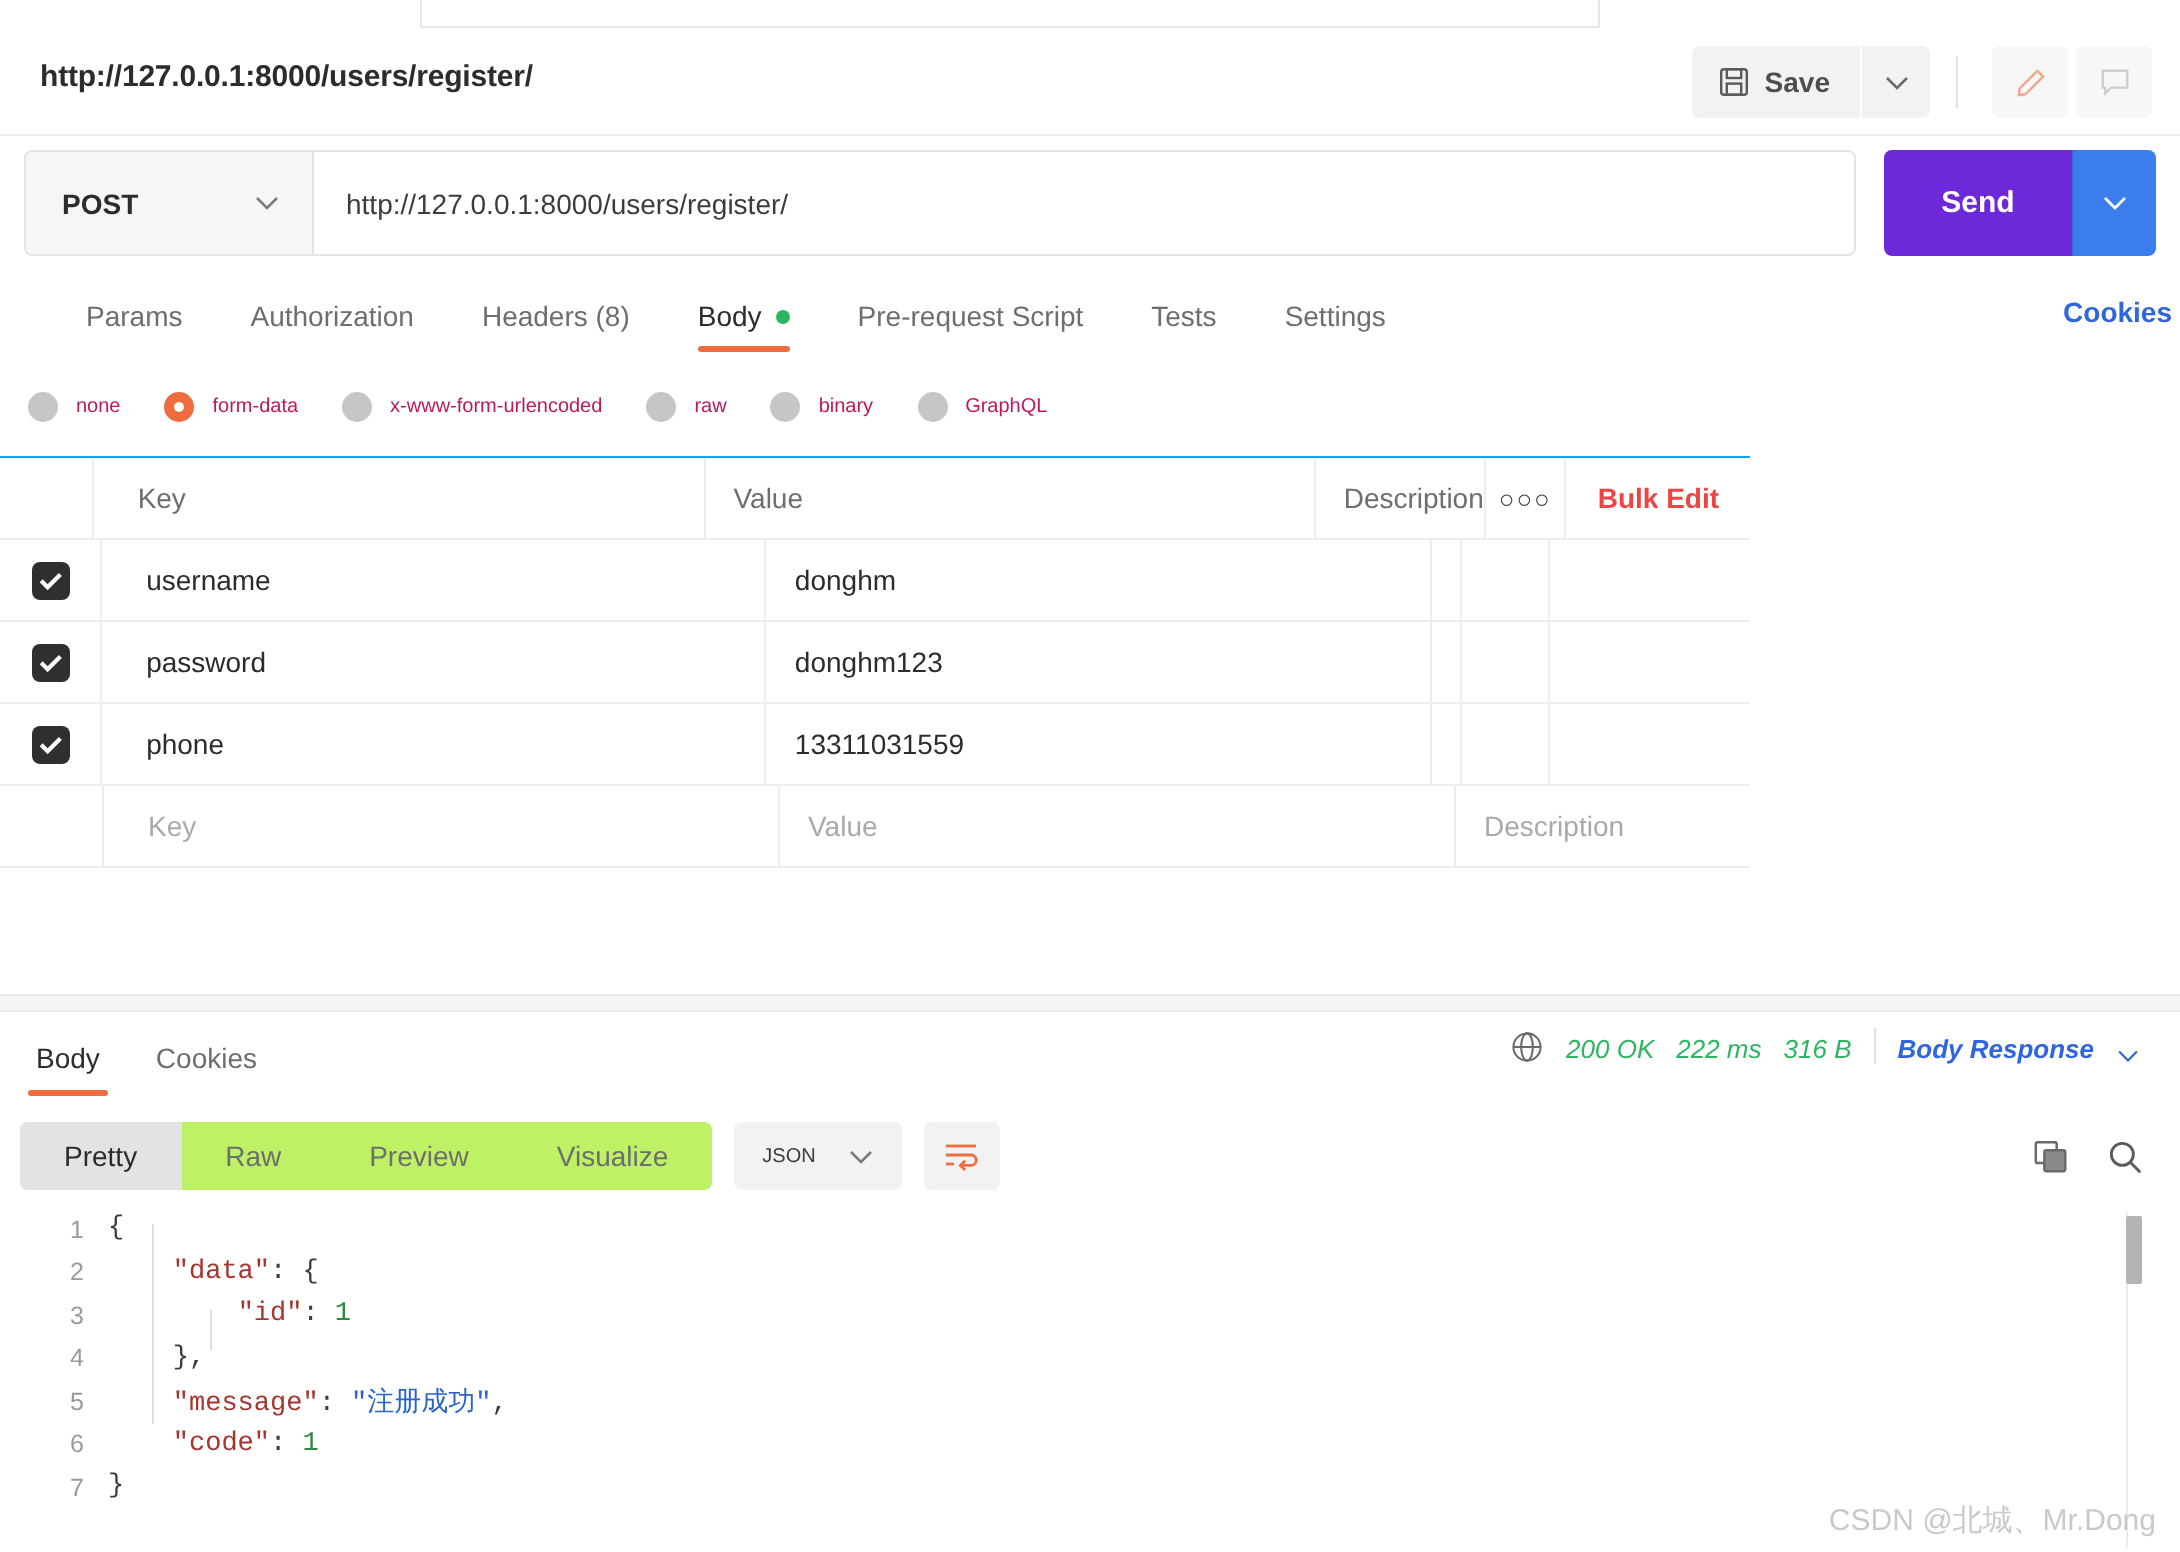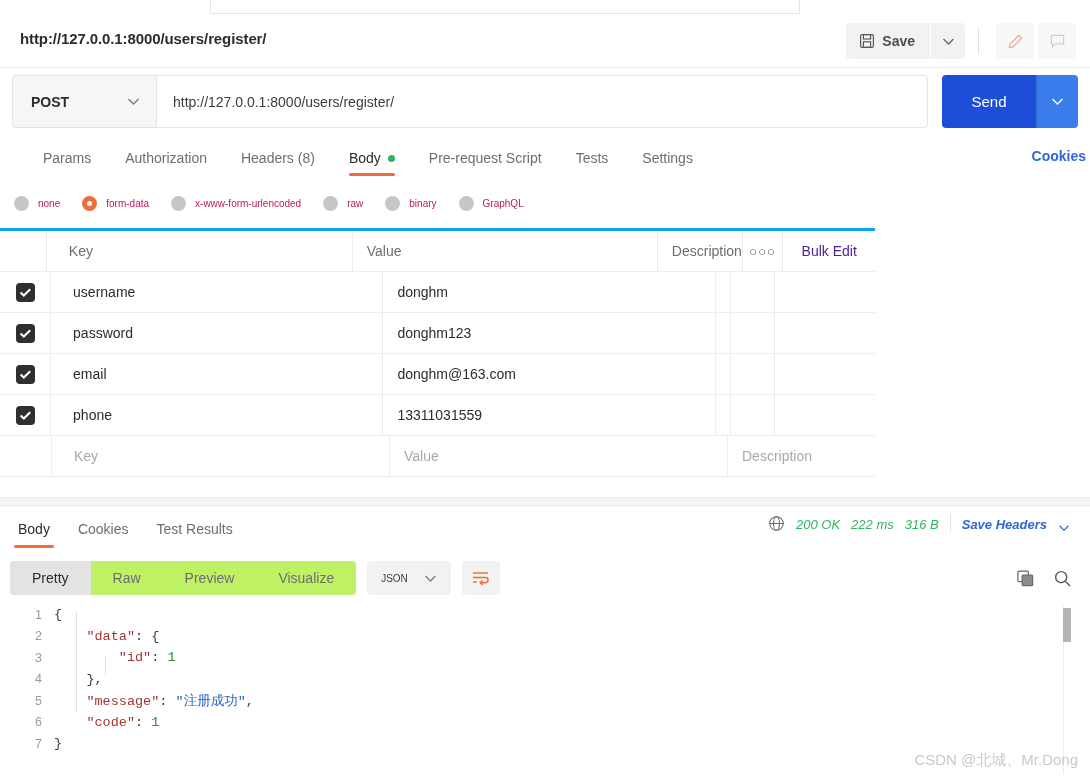--- a/index.html
+++ b/index.html
@@ -70,23 +70,23 @@
   }
   .method-label { font-size: 14px; font-weight: bold; color: #2c2c2c; }
   .url-box {
     flex: 1; background: #ffffff;
     border: 1px solid #e4e4e4; border-radius: 0 4px 4px 0;
     display: flex; align-items: center; padding: 0 16px;
     font-size: 14px; color: #3c3c3c;
   }
   .send-wrap { display: flex; margin-left: 14px; }
   .send-btn {
-    background: #1d4ed8; color: #fff; border: none;
+    background: #6d28d9; color: #fff; border: none;
     border-radius: 4px 0 0 4px; width: 94px;
-    font-size: 15px; font-weight: normal; cursor: pointer;
+    font-size: 15px; font-weight: bold; cursor: pointer;
     font-family: "Liberation Sans", sans-serif;
   }
   .send-caret {
     background: #3b7ded; border: none; border-left: 1px solid #3470d6;
     border-radius: 0 4px 4px 0; width: 42px; cursor: pointer;
     display: flex; align-items: center; justify-content: center;
   }
 
   
   .req-tabs {
@@ -125,21 +125,21 @@
   }
   .radio-dot.sel { background: #ef6c3e; }
   .radio-dot.sel::after {
     content: ""; width: 5px; height: 5px; border-radius: 50%; background: #fff;
   }
   .radio-label { font-size: 10px; color: #be185d; }
 
   
   .tbl {
     position: absolute; top: 228px; left: 0; width: 875px;
-    border-top: 3px solid #0ea5e9;
+    border-top: 1px solid #0ea5e9;
   }
   .trow {
     display: flex; height: 41px; border-bottom: 1px solid #ededed;
     align-items: stretch;
   }
   .trow.head { height: 41px; }
   .c-check {
     width: 52px; border-right: 1px solid #ededed;
     display: flex; align-items: center; justify-content: center;
   }
@@ -156,21 +156,21 @@
   .c-desc {
     flex: 1; display: flex; align-items: center; padding-left: 14px;
     font-size: 14px; color: #2c2c2c; border-right: 1px solid #ededed;
   }
   .c-dots {
     width: 45px; display: flex; align-items: center; justify-content: center;
     border-right: 1px solid #ededed;
   }
   .c-bulk {
     width: 102px; display: flex; align-items: center; justify-content: center;
-    font-size: 14px; font-weight: normal; color: #4c1d95; cursor: pointer;
+    font-size: 14px; font-weight: bold; color: #ef4444; cursor: pointer;
   }
   .trow.head .c-key, .trow.head .c-val, .trow.head .c-desc {
     color: #6e6e6e;
   }
   .trow.empty .c-key, .trow.empty .c-val, .trow.empty .c-desc { color: #a9a9a9; }
   .trow.empty .c-desc, .trow.empty { border-right: none; }
   .trow.empty .c-desc { border-right: none; }
   .cbx {
     width: 19px; height: 19px; border-radius: 4px; background: #2f2f2f;
     display: flex; align-items: center; justify-content: center;
@@ -443,34 +443,20 @@
       <div class="c-bulk"></div>
     </div>
     <div class="trow">
       <div class="c-check">
         <span class="cbx">
           <svg width="13" height="11" viewBox="0 0 13 11" fill="none" stroke="#ffffff" stroke-width="2.1">
             <path d="M1.6 5.4 L4.8 8.6 L11.2 2.2"></path>
           </svg>
         </span>
       </div>
-      <div class="c-key">email</div>
-      <div class="c-val">donghm@163.com</div>
-      <div class="c-desc"></div>
-      <div class="c-dots"></div>
-      <div class="c-bulk"></div>
-    </div>
-    <div class="trow">
-      <div class="c-check">
-        <span class="cbx">
-          <svg width="13" height="11" viewBox="0 0 13 11" fill="none" stroke="#ffffff" stroke-width="2.1">
-            <path d="M1.6 5.4 L4.8 8.6 L11.2 2.2"></path>
-          </svg>
-        </span>
-      </div>
       <div class="c-key">phone</div>
       <div class="c-val">13311031559</div>
       <div class="c-desc"></div>
       <div class="c-dots"></div>
       <div class="c-bulk"></div>
     </div>
     <div class="trow empty">
       <div class="c-check"></div>
       <div class="c-key">Key</div>
       <div class="c-val">Value</div>
@@ -480,40 +466,37 @@
 
 <div class="resp-sep"></div>
 
 <div class="resp-tabs">
   <div class="resp-tabs-inner" id="resp-tabs-inner">
       <div class="rstab active">
         <span>Body</span>
       </div>
       <div class="rstab">
         <span>Cookies</span>
-      </div>
-      <div class="rstab">
-        <span>Test Results</span>
       </div>
     </div>
 </div>
 
 <div class="resp-meta">
   <span>
     <svg width="17" height="17" viewBox="0 0 18 18" fill="none" stroke="#6a6a6a" stroke-width="1.1">
       <circle cx="9" cy="9" r="7.2"></circle>
       <ellipse cx="9" cy="9" rx="3.1" ry="7.2"></ellipse>
       <path d="M2 9 H16"></path>
     </svg>
   </span>
   <span class="meta-ok">200 OK</span>
   <span class="meta-ok">222 ms</span>
   <span class="meta-ok">316 B</span>
   <span class="meta-sep"></span>
-  <span class="save-resp">Save Headers</span>
+  <span class="save-resp">Body Response</span>
   <span>
     <svg width="12" height="8" viewBox="0 0 13 9" fill="none" stroke="#2f66de" stroke-width="1.3">
       <path d="M1.5 2 L6.5 7 L11.5 2"></path>
     </svg>
   </span>
 </div>
 
 <div class="view-bar">
   <div class="seg" id="view-seg">
       <div class="seg-item active">Pretty</div>

